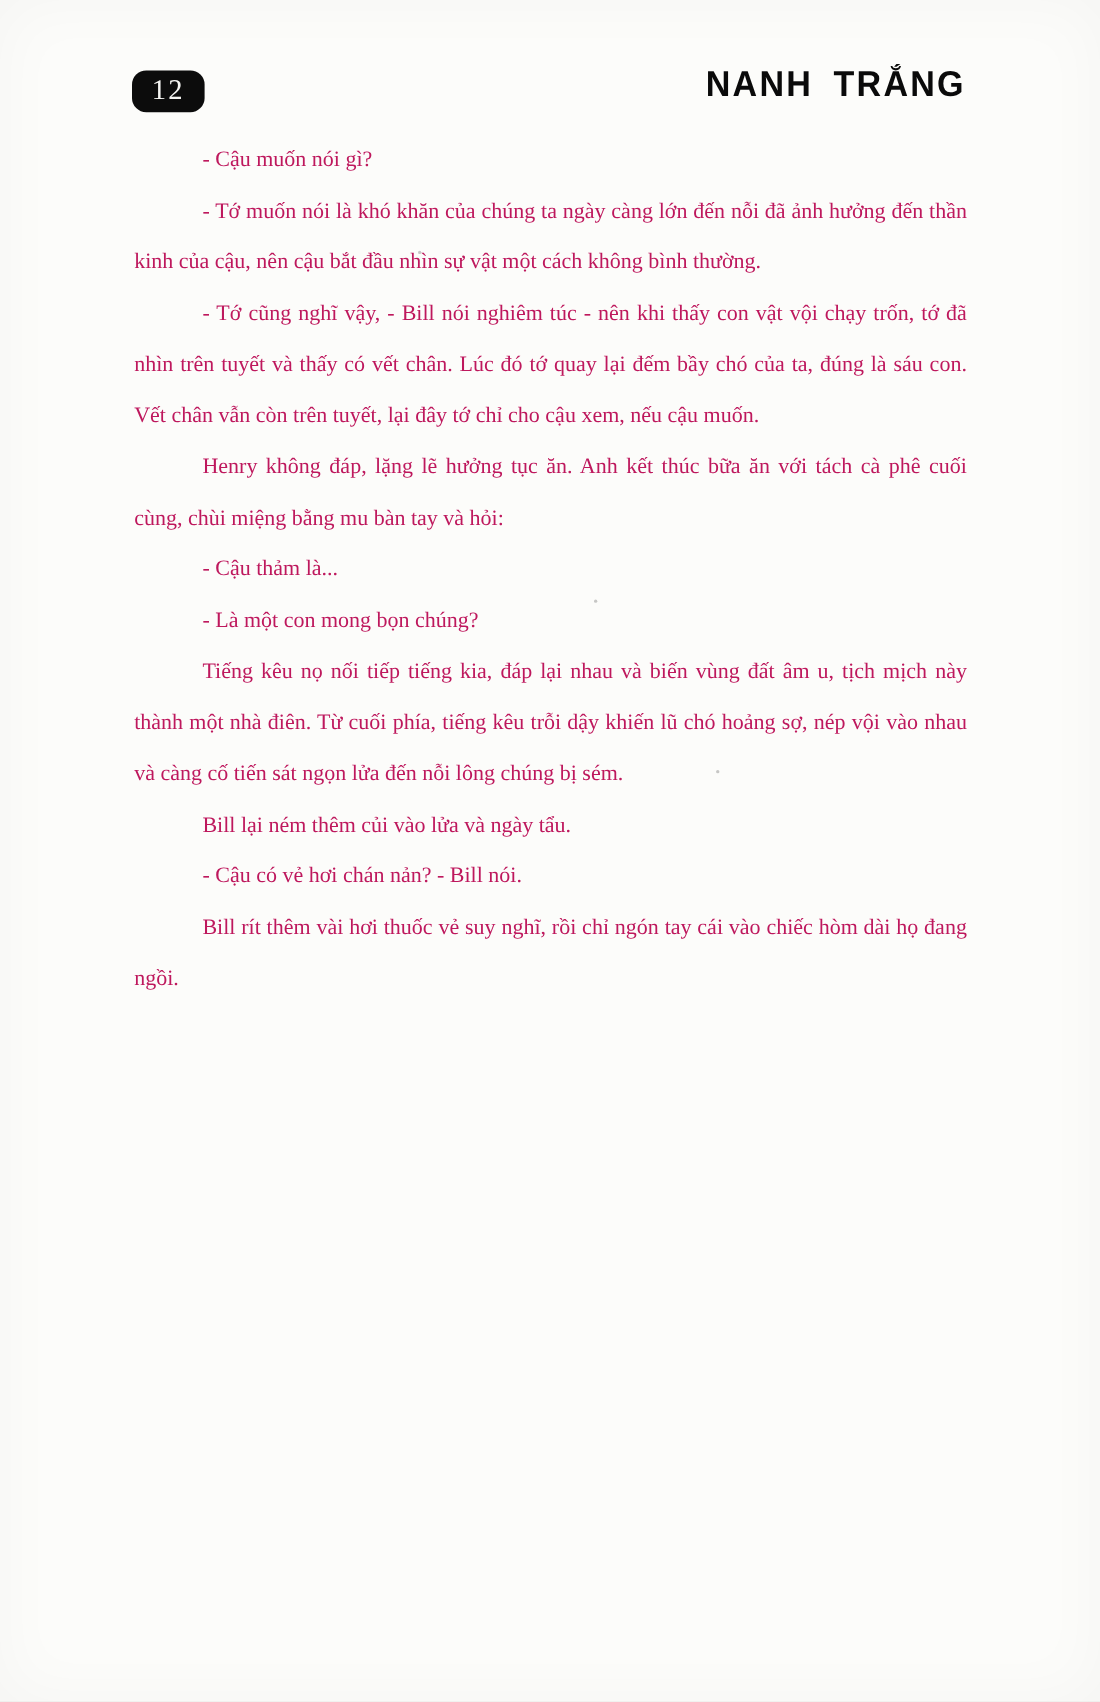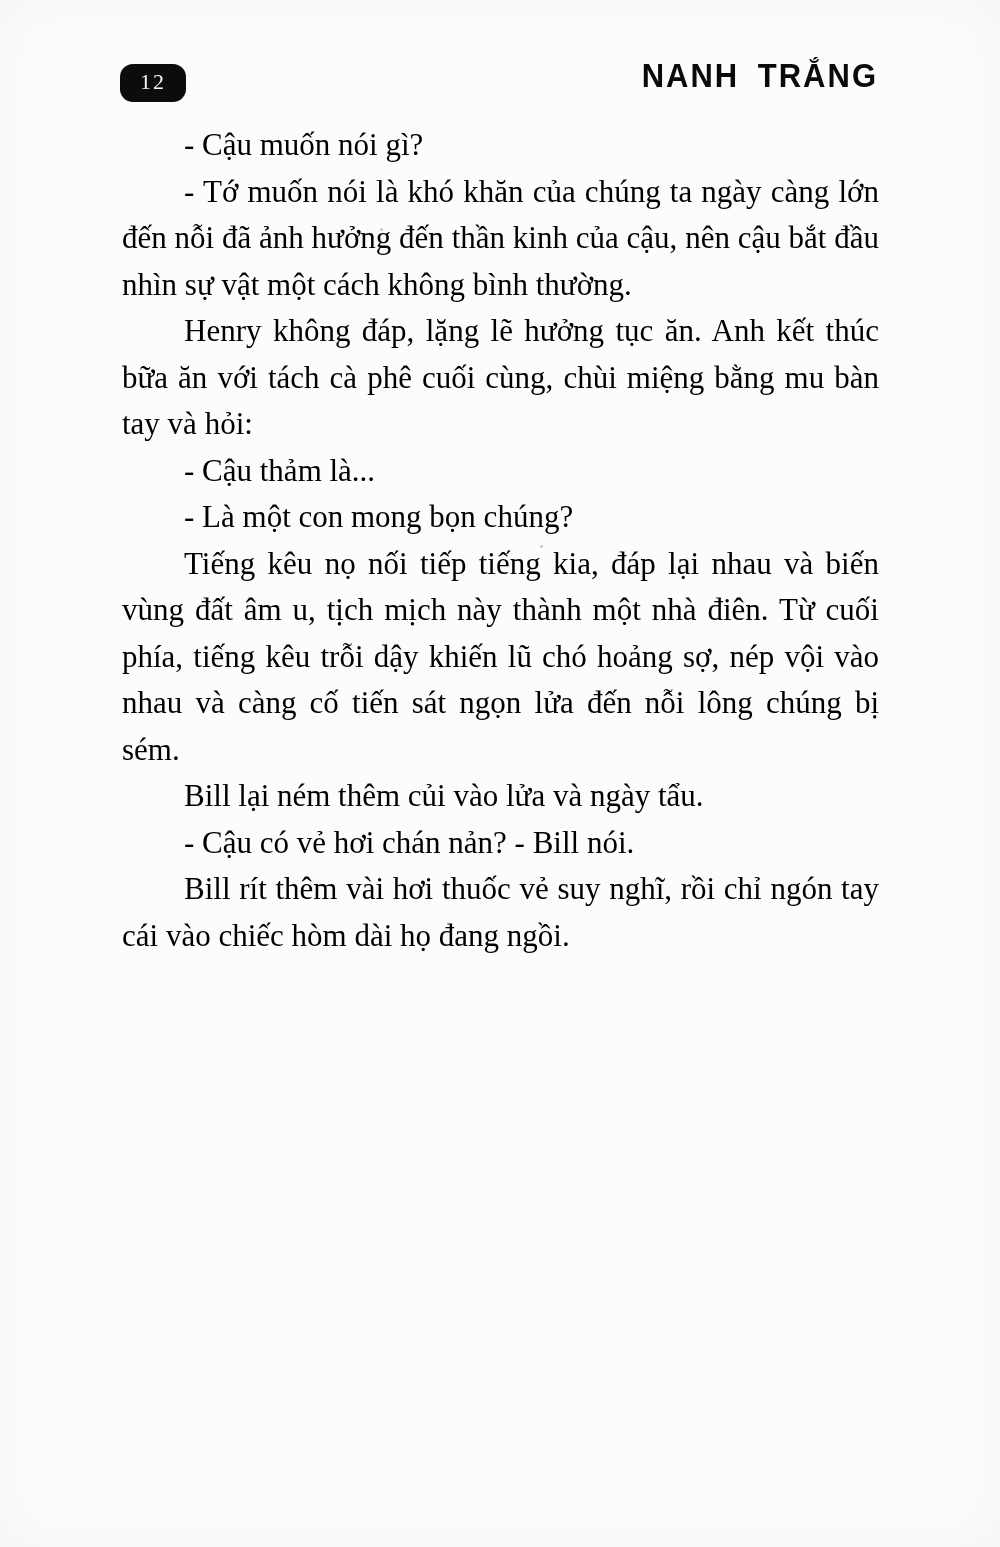--- a/index.html
+++ b/index.html
@@ -30,21 +30,21 @@
   .page-number-badge {
     display: inline-flex;
     align-items: center;
     justify-content: center;
     min-width: 66px;
     height: 38px;
     background: #0c0c0c;
     color: #f5f5f2;
     border-radius: 13px;
     font-family: "Liberation Serif", "DejaVu Serif", serif;
-    font-size: 22px;
+    font-size: 26px;
     letter-spacing: 2px;
     padding-bottom: 2px;
     box-sizing: border-box;
     margin-top: 12px;
   }
   .book-title {
     font-family: "Liberation Sans", "DejaVu Sans", sans-serif;
     font-weight: 800;
     font-size: 31px;
     letter-spacing: 2px;
@@ -52,24 +52,24 @@
     color: #0a0a0a;
     transform: scaleY(1.05);
     transform-origin: center;
   }
   .body-text {
     position: absolute;
     top: 122px;
     left: 122px;
     width: 757px;
     font-family: "Liberation Serif", "DejaVu Serif", serif;
-    font-size: 31px;
+    font-size: 20px;
     line-height: 46.5px;
     text-align: justify;
-    color: #000000;
+    color: #be185d;
   }
   .body-text p {
     margin: 0;
     padding: 0;
     text-indent: 62px;
   }
   
   .speck {
     position: absolute;
     background: rgba(40,40,40,0.25);
@@ -84,20 +84,21 @@
 <div class="page">
 
   <div class="page-header">
     <span class="page-number-badge">12</span>
     <span class="book-title">NANH TRẮNG</span>
   </div>
 
   <div class="body-text">
     <p>- Cậu muốn nói gì?</p>
     <p>- Tớ muốn nói là khó khăn của chúng ta ngày càng lớn đến nỗi đã ảnh hưởng đến thần kinh của cậu, nên cậu bắt đầu nhìn sự vật một cách không bình thường.</p>
+    <p>- Tớ cũng nghĩ vậy, - Bill nói nghiêm túc - nên khi thấy con vật vội chạy trốn, tớ đã nhìn trên tuyết và thấy có vết chân. Lúc đó tớ quay lại đếm bầy chó của ta, đúng là sáu con. Vết chân vẫn còn trên tuyết, lại đây tớ chỉ cho cậu xem, nếu cậu muốn.</p>
     <p>Henry không đáp, lặng lẽ hưởng tục ăn. Anh kết thúc bữa ăn với tách cà phê cuối cùng, chùi miệng bằng mu bàn tay và hỏi:</p>
     <p>- Cậu thảm là...</p>
     <p>- Là một con mong bọn chúng?</p>
     <p>Tiếng kêu nọ nối tiếp tiếng kia, đáp lại nhau và biến vùng đất âm u, tịch mịch này thành một nhà điên. Từ cuối phía, tiếng kêu trỗi dậy khiến lũ chó hoảng sợ, nép vội vào nhau và càng cố tiến sát ngọn lửa đến nỗi lông chúng bị sém.</p>
     <p>Bill lại ném thêm củi vào lửa và ngày tẩu.</p>
     <p>- Cậu có vẻ hơi chán nản? - Bill nói.</p>
     <p>Bill rít thêm vài hơi thuốc vẻ suy nghĩ, rồi chỉ ngón tay cái vào chiếc hòm dài họ đang ngồi.</p>
   </div>
 
   <span class="speck" style="left:540px; top:545px;"></span>

